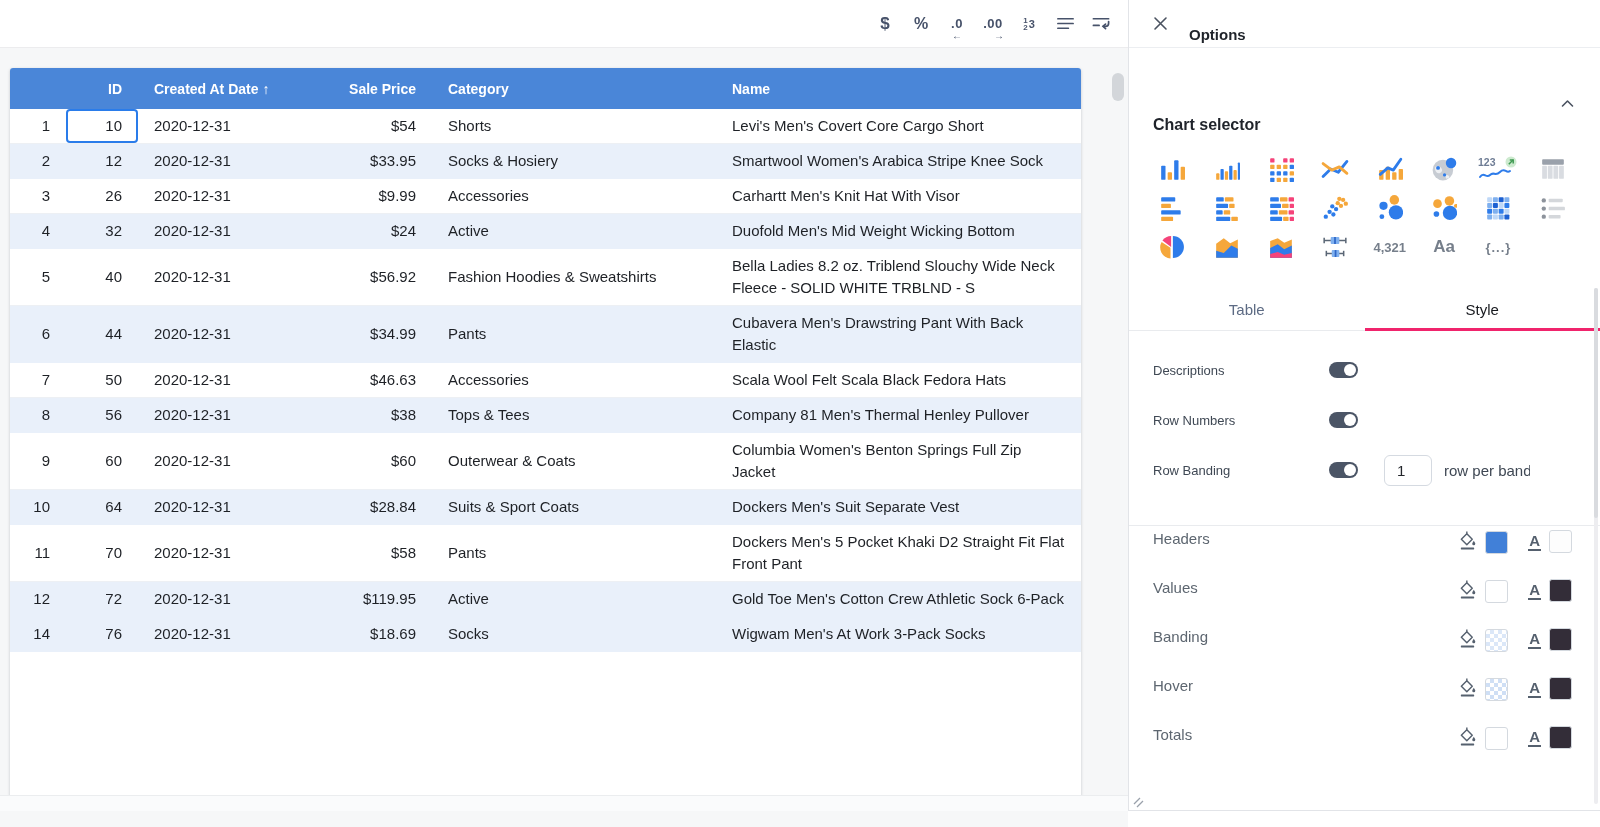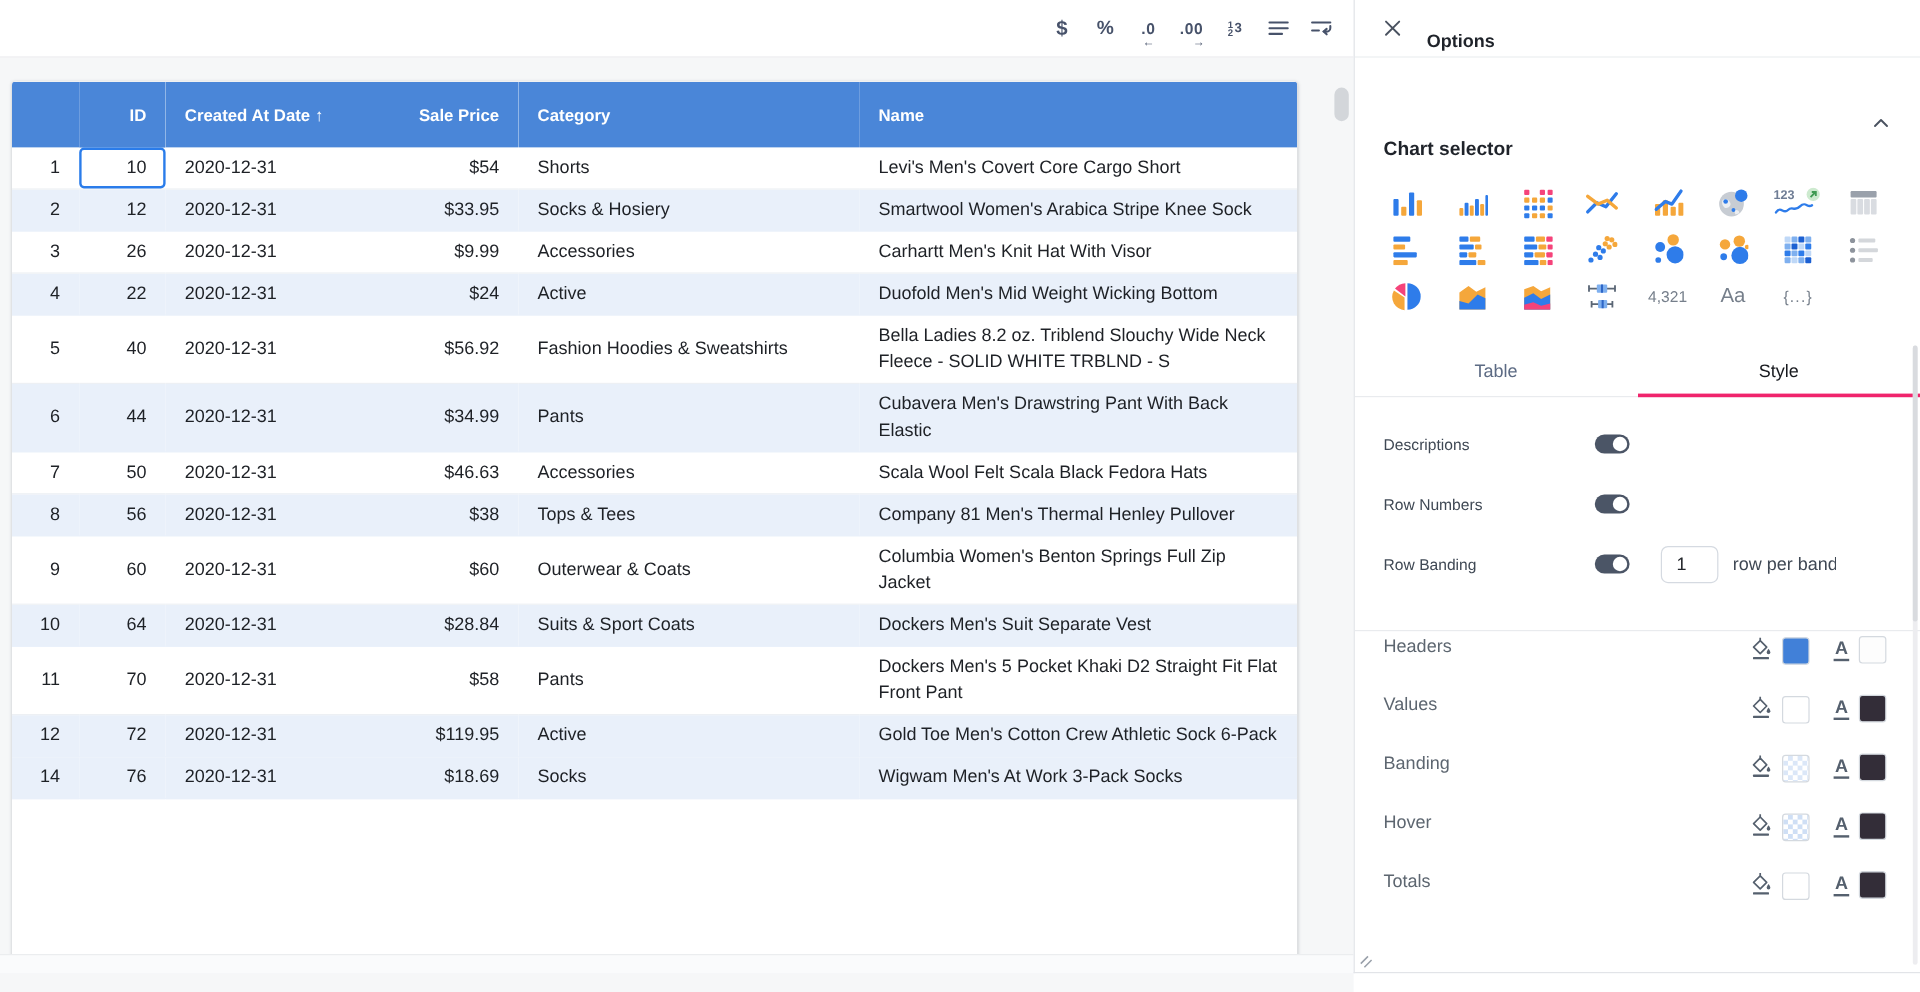--- a/index.html
+++ b/index.html
@@ -16,21 +16,21 @@
   .tb-num { font-size:13px; font-weight:700; letter-spacing:.5px; }
   .tb-arrow { position:absolute; bottom:-3px; font-size:10px; font-weight:400; }
   .tb-arrow.l { left:8px; } .tb-arrow.r { right:2px; }
   .nf-frac { display:inline-flex; flex-direction:column; font-size:8px; line-height:7px; font-weight:700; margin-right:1px; }
   .nf-3 { font-size:11px; font-weight:700; }
 
   .workspace { position:relative; height:763px; }
   .table-card { position:absolute; left:10px; top:20px; width:1071px; height:738px; background:#fff;
                 border-radius:3px; box-shadow:0 1px 3px rgba(40,50,60,.25); overflow:hidden; }
   table.grid { border-collapse:collapse; table-layout:fixed; width:1071px; }
-  table.grid th { background:#4a86d8; color:#fff; font-size:14px; font-weight:700; height:55px;
+  table.grid th { background:#4a86d8; color:#fff; font-size:14px; font-weight:700; height:41px;
                   padding:0 16px; white-space:nowrap; overflow:hidden; }
   table.grid td { font-size:15px; color:#1e2126; padding:6px 16px; line-height:22px; vertical-align:middle;
                   border-bottom:1px solid #edf0f4; background:#fff; }
   tr.banded td { background:#e9f0fa; border-bottom-color:#e9f0fa; }
   td.rownum { color:#9aa1ab; font-size:13px; text-align:right; padding-right:12px; }
   .al-r { text-align:right; } .al-l { text-align:left; }
   td.sel-cell { position:relative; }
   .sel-box { position:absolute; inset:0; border:2px solid #2a7cea; border-radius:4px; pointer-events:none; }
 
   .v-scrollthumb { position:absolute; left:1112px; top:25px; width:12px; height:28px;
@@ -41,21 +41,21 @@
   .panel { position:relative; width:472px; height:811px; background:#fff;
            border-left:1px solid #e2e4e8; border-bottom:1px solid #e2e4e8; }
   .panel-header { height:48px; display:flex; align-items:center; padding:0 22px; border-bottom:1px solid #eceef1; }
   .close-x { width:18px; height:18px; cursor:pointer; display:flex; align-items:center; justify-content:center; }
   .panel-title { font-size:15px; font-weight:700; color:#1f232a; margin-left:20px;margin-top:22px; }
   .panel-scroll { padding:0 0 0 0; }
   .section-head { display:flex; align-items:center; justify-content:space-between; padding:24px 26px 6px 24px; }
   .section-label { font-size:16px; font-weight:700; color:#1f232a;margin-top:44px; }
   .chart-grid { display:grid; grid-template-columns:repeat(8,1fr); row-gap:1px; padding:10px 20px 18px 16px; }
   .chart-cell { height:38px; display:flex; align-items:center; justify-content:center; cursor:pointer; border-radius:4px; }
-  .icn-txt { color:#767f8b; font-weight:400; }
+  .icn-txt { color:#767f8b; font-weight:700; }
 
   .tabs { display:flex; border-bottom:1px solid #e9ebee; margin-top:4px; }
   .tab { flex:1; height:42px; display:flex; align-items:center; justify-content:center;
          font-size:15px; color:#5d6b84; cursor:pointer; position:relative; }
   .tab.active { color:#17191e; font-weight:500; }
   .tab.active::after { content:''; position:absolute; left:0; right:0; bottom:-1px; height:3px; background:#f0246c; }
 
   .style-options { padding:24px 24px 20px 24px; }
   .opt-row { display:flex; align-items:center; height:30px; margin-bottom:20px; }
   .opt-label { width:176px; font-size:13px; color:#3f4854; }
@@ -169,21 +169,21 @@
               <tr>
                 <td class="rownum">3</td>
                 <td class="al-r">26</td>
                 <td class="al-l">2020-12-31</td>
                 <td class="al-r">$9.99</td>
                 <td class="al-l">Accessories</td>
                 <td class="al-l">Carhartt Men's Knit Hat With Visor</td>
               </tr>
               <tr class="banded">
                 <td class="rownum">4</td>
-                <td class="al-r">22</td>
+                <td class="al-r">32</td>
                 <td class="al-l">2020-12-31</td>
                 <td class="al-r">$24</td>
                 <td class="al-l">Active</td>
                 <td class="al-l">Duofold Men's Mid Weight Wicking Bottom</td>
               </tr>
               <tr>
                 <td class="rownum">5</td>
                 <td class="al-r">40</td>
                 <td class="al-l">2020-12-31</td>
                 <td class="al-r">$56.92</td>

